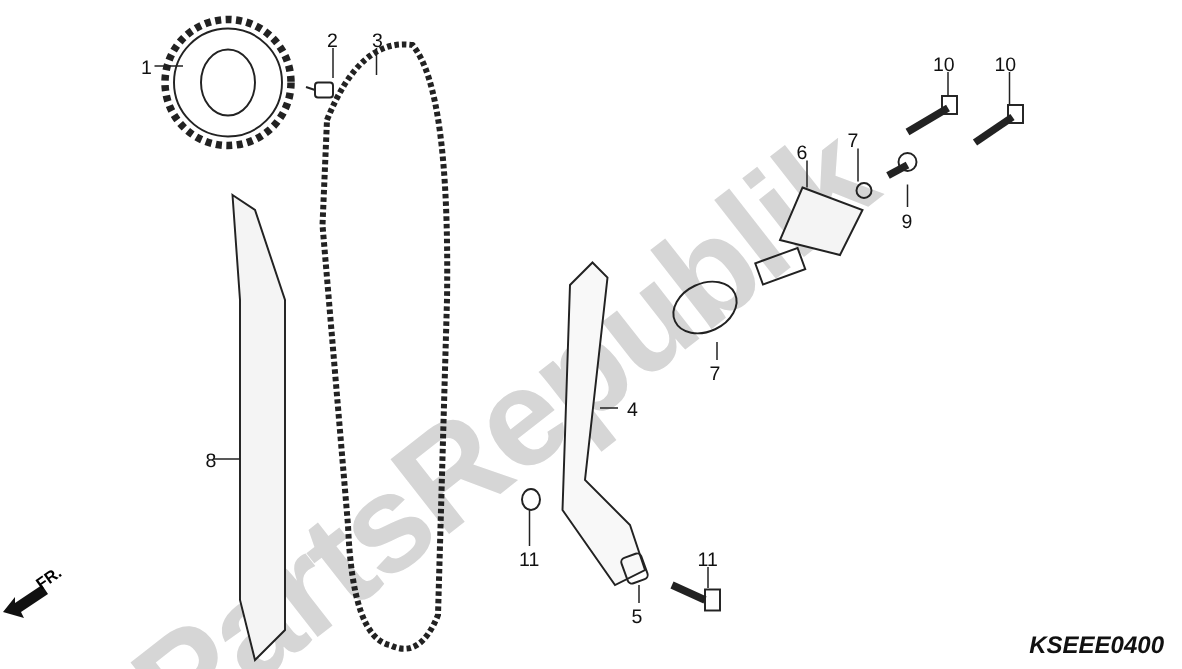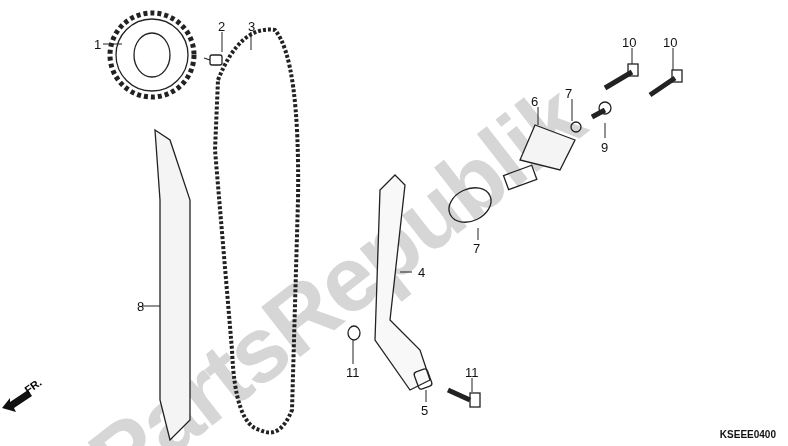--- a/index.html
+++ b/index.html
@@ -1,19 +1,19 @@
 <!DOCTYPE html>
 <html><head>
 <meta charset="utf-8">
 <style>
   html,body{margin:0;padding:0;background:#fff;}
   #stage{position:relative;width:788px;height:446px;overflow:hidden;background:#fff;font-family:"Liberation Sans",sans-serif;}
   svg.layer{position:absolute;left:0;top:0;}
   .callout{position:absolute;font-size:13px;color:#111;line-height:13px;}
-  .code{position:absolute;right:12px;bottom:6px;font-size:10px;font-weight:bold;color:#111;}
+  .code{position:absolute;right:12px;bottom:6px;font-size:16px;font-weight:bold;color:#111;font-style:italic;}
   .fr{position:absolute;left:24px;top:380px;font-size:11px;font-weight:bold;transform:rotate(-35deg);}
   .wm{position:absolute;font-weight:bold;color:#d6d6d6;font-size:92px;transform:rotate(-38deg);transform-origin:left top;left:70px;top:430px;white-space:nowrap;letter-spacing:-2px;}
 </style>
 </head>
 <body>
 
 <div id="stage">
   <div class="wm">PartsRepublik</div>
 
   <svg class="layer" width="788" height="446" fill="none" stroke="#222" stroke-width="1.3">

